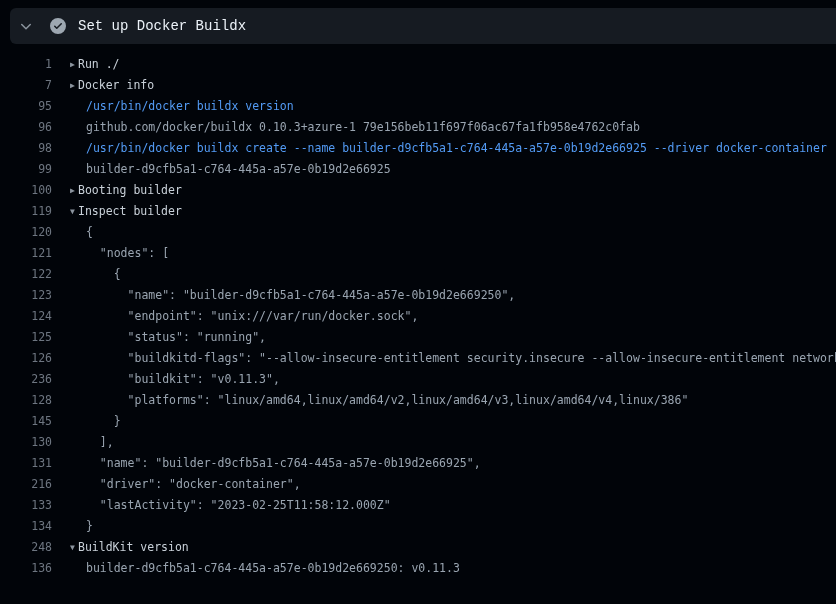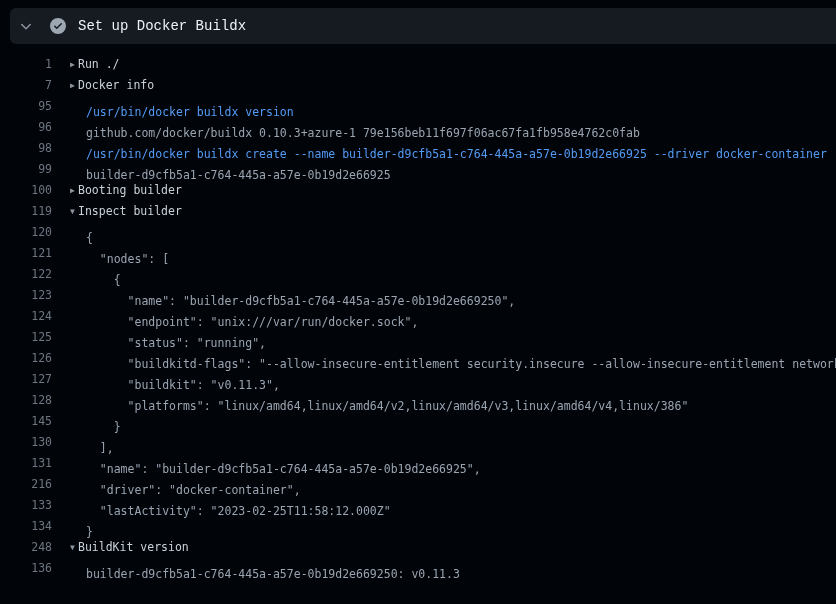--- a/index.html
+++ b/index.html
@@ -27,21 +27,21 @@
     font-size:14px; color:#ecf2f8; font-weight:400;
     white-space:nowrap;
   }
   .log { position:absolute; left:0; top:44px; width:836px; padding-top:10px; }
   .row { height:21px; line-height:21px; white-space:nowrap; display:flex; }
   .num {
     flex:none; width:52px; text-align:right; color:#6e7681;
     cursor:pointer; user-select:none;
   }
   .content { flex:none; margin-left:15px; white-space:pre; }
-  .content.plain { padding-left:19px;margin-top:6px; }
+  .content.plain { padding-left:19px; }
   .content.group { cursor:pointer;text-align:center; }
   .arrow {
     display:inline-block; width:11px; font-size:8px; color:#8b949e;
     vertical-align:1px;
   }
   .text { white-space:pre; }
   .t-group { color:#c9d1d9; }
   .t-cmd   { color:#539bf5; }
   .t-out   { color:#9aa5b1; }
 </style>
@@ -119,21 +119,21 @@
       </div>
       <div class="row">
         <span class="num">125</span>
         <span class="content plain"><span class="text t-out">      "status": "running",</span></span>
       </div>
       <div class="row">
         <span class="num">126</span>
         <span class="content plain"><span class="text t-out">      "buildkitd-flags": "--allow-insecure-entitlement security.insecure --allow-insecure-entitlement network.host",</span></span>
       </div>
       <div class="row">
-        <span class="num">127</span>
+        <span class="num">236</span>
         <span class="content plain"><span class="text t-out">      "buildkit": "v0.11.3",</span></span>
       </div>
       <div class="row">
         <span class="num">128</span>
         <span class="content plain"><span class="text t-out">      "platforms": "linux/amd64,linux/amd64/v2,linux/amd64/v3,linux/amd64/v4,linux/386"</span></span>
       </div>
       <div class="row">
         <span class="num">145</span>
         <span class="content plain"><span class="text t-out">    }</span></span>
       </div>

